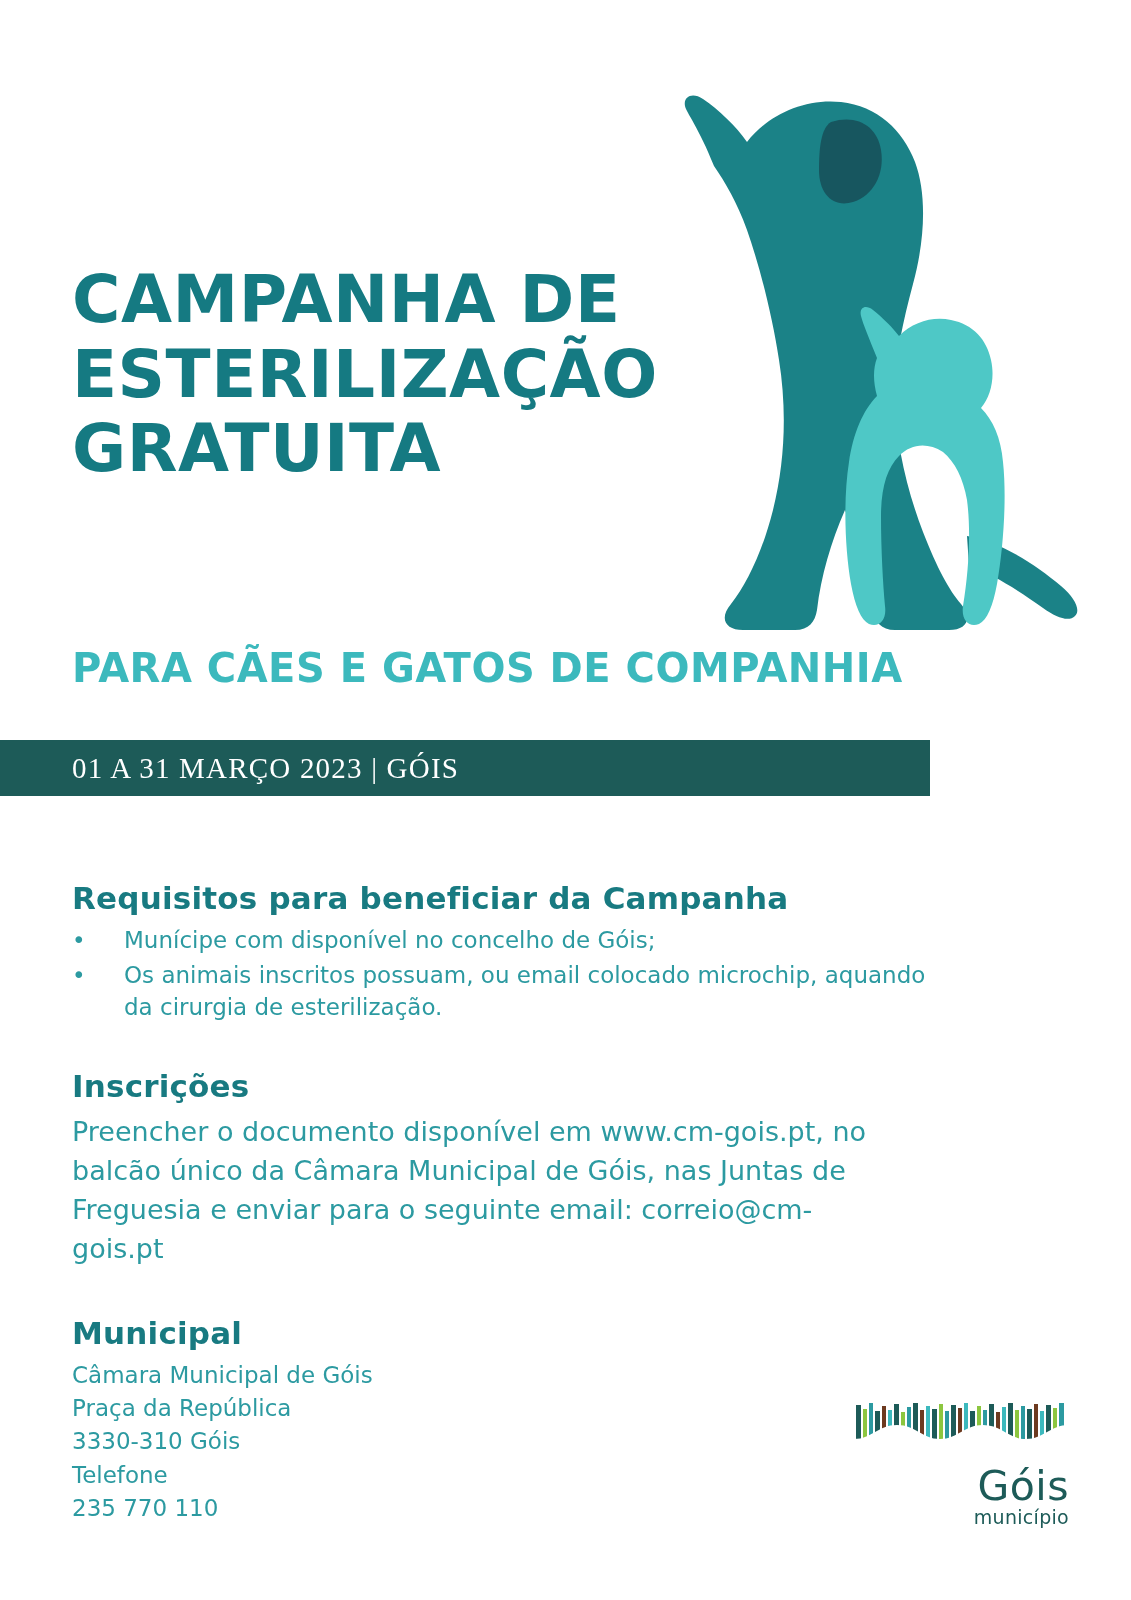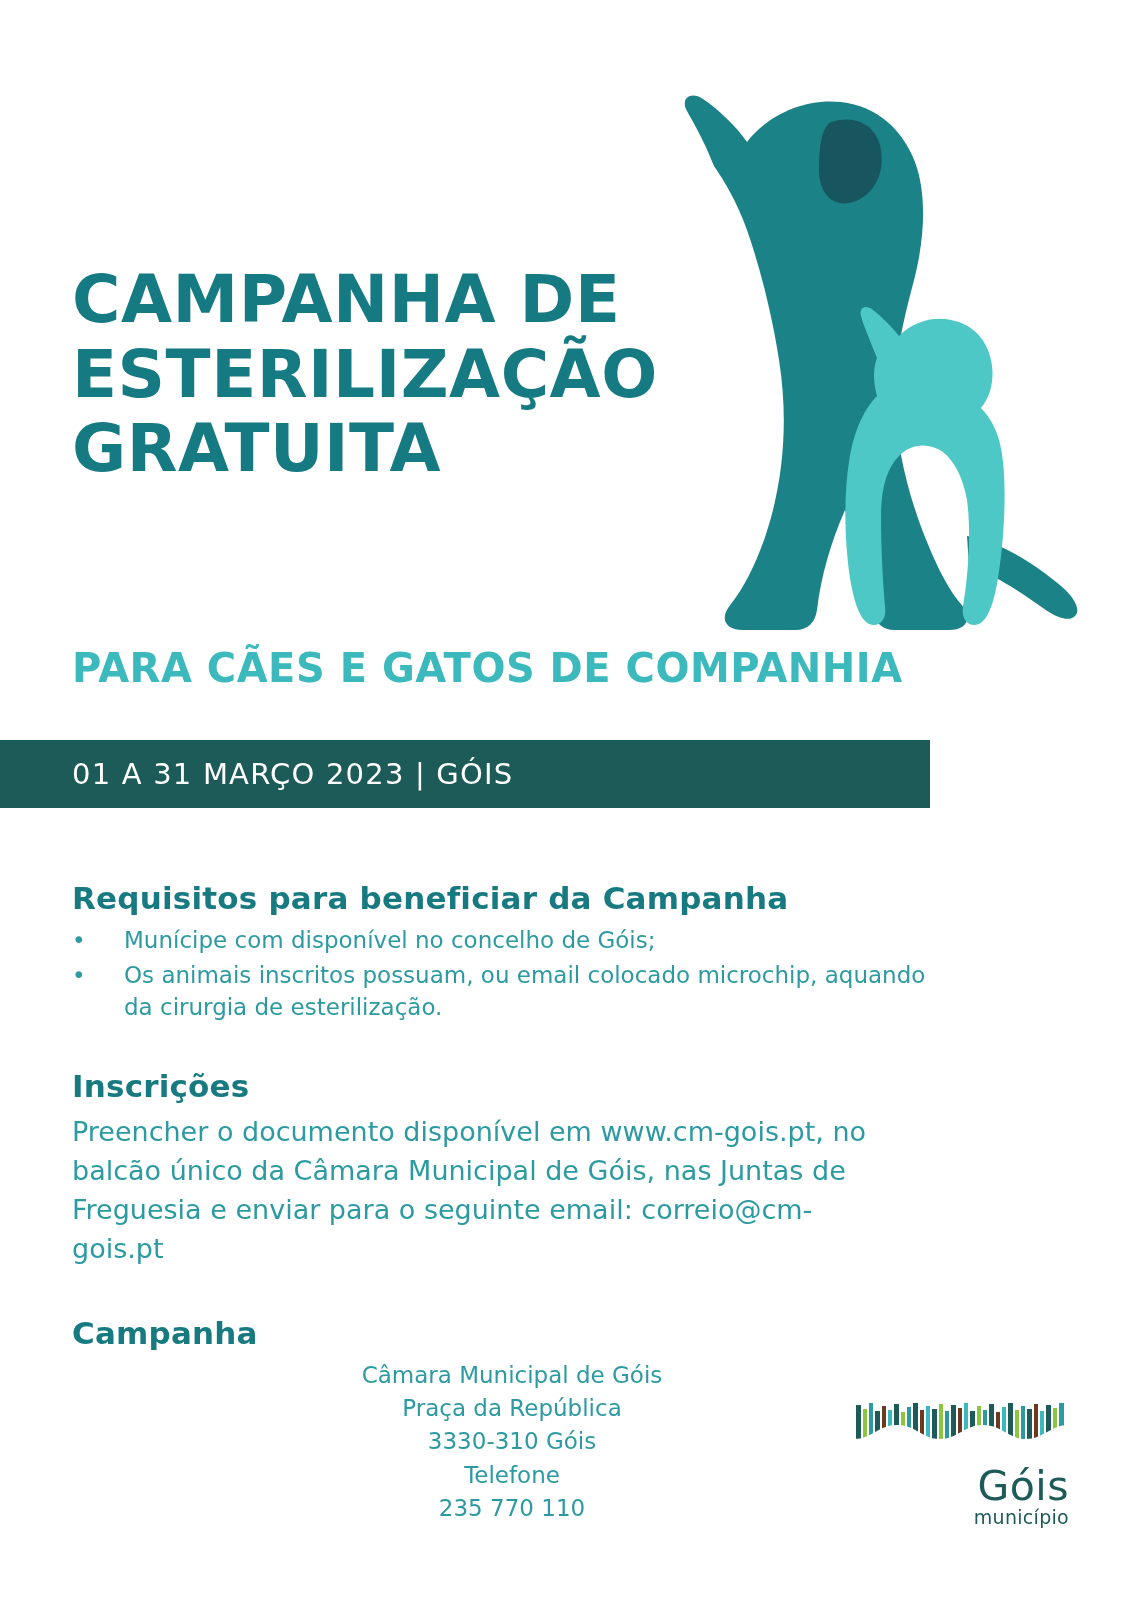--- a/index.html
+++ b/index.html
@@ -57,24 +57,25 @@
     color: #3cb9bd;
     white-space: nowrap;
   }
 
   
   .date-band {
     position: absolute;
     left: 0;
     top: 740px;
     width: 930px;
-    height: 68px;
+    height: 56px;
     background: #1d5b58;
     display: flex;
     align-items: center;
+    font-family: Liberation Serif, serif;
   }
   .date-band .date-text {
     color: #ffffff;
     font-size: 29px;
     letter-spacing: 1.2px;
     padding-left: 72px;
     font-weight: 400;
   }
 
   
@@ -118,21 +119,20 @@
     line-height: 1.45;
     color: #2c9aa1;
     margin: 0;
     max-width: 830px;
   }
   .contact-line {
     font-size: 23px;
     line-height: 1.45;
     color: #2c9aa1;
     margin: 0;
-    text-align: center;
   }
 
   #inscricoes-section { margin-top: 44px; }
   #contactos-section { margin-top: 46px; }
 
   
   .logo {
     position: absolute;
     right: 62px;
     bottom: 72px;
@@ -220,21 +220,21 @@
         </li>
       </ul>
     </div>
 
     <div class="section" id="inscricoes-section">
       <h2 class="section-title">Inscrições</h2>
       <p class="para">Preencher o documento disponível em www.cm-gois.pt, no balcão único da Câmara Municipal de Góis, nas Juntas de Freguesia e enviar para o  seguinte email: correio@cm-gois.pt</p>
     </div>
 
     <div class="section" id="contactos-section">
-      <h2 class="section-title">Campanha</h2>
+      <h2 class="section-title">Municipal</h2>
       <p class="contact-line">Câmara Municipal de Góis</p>
       <p class="contact-line">Praça da República</p>
       <p class="contact-line">3330-310 Góis</p>
       <p class="contact-line">Telefone</p>
       <p class="contact-line">235 770 110</p>
     </div>
 
   </div>
 
   <div class="logo">

